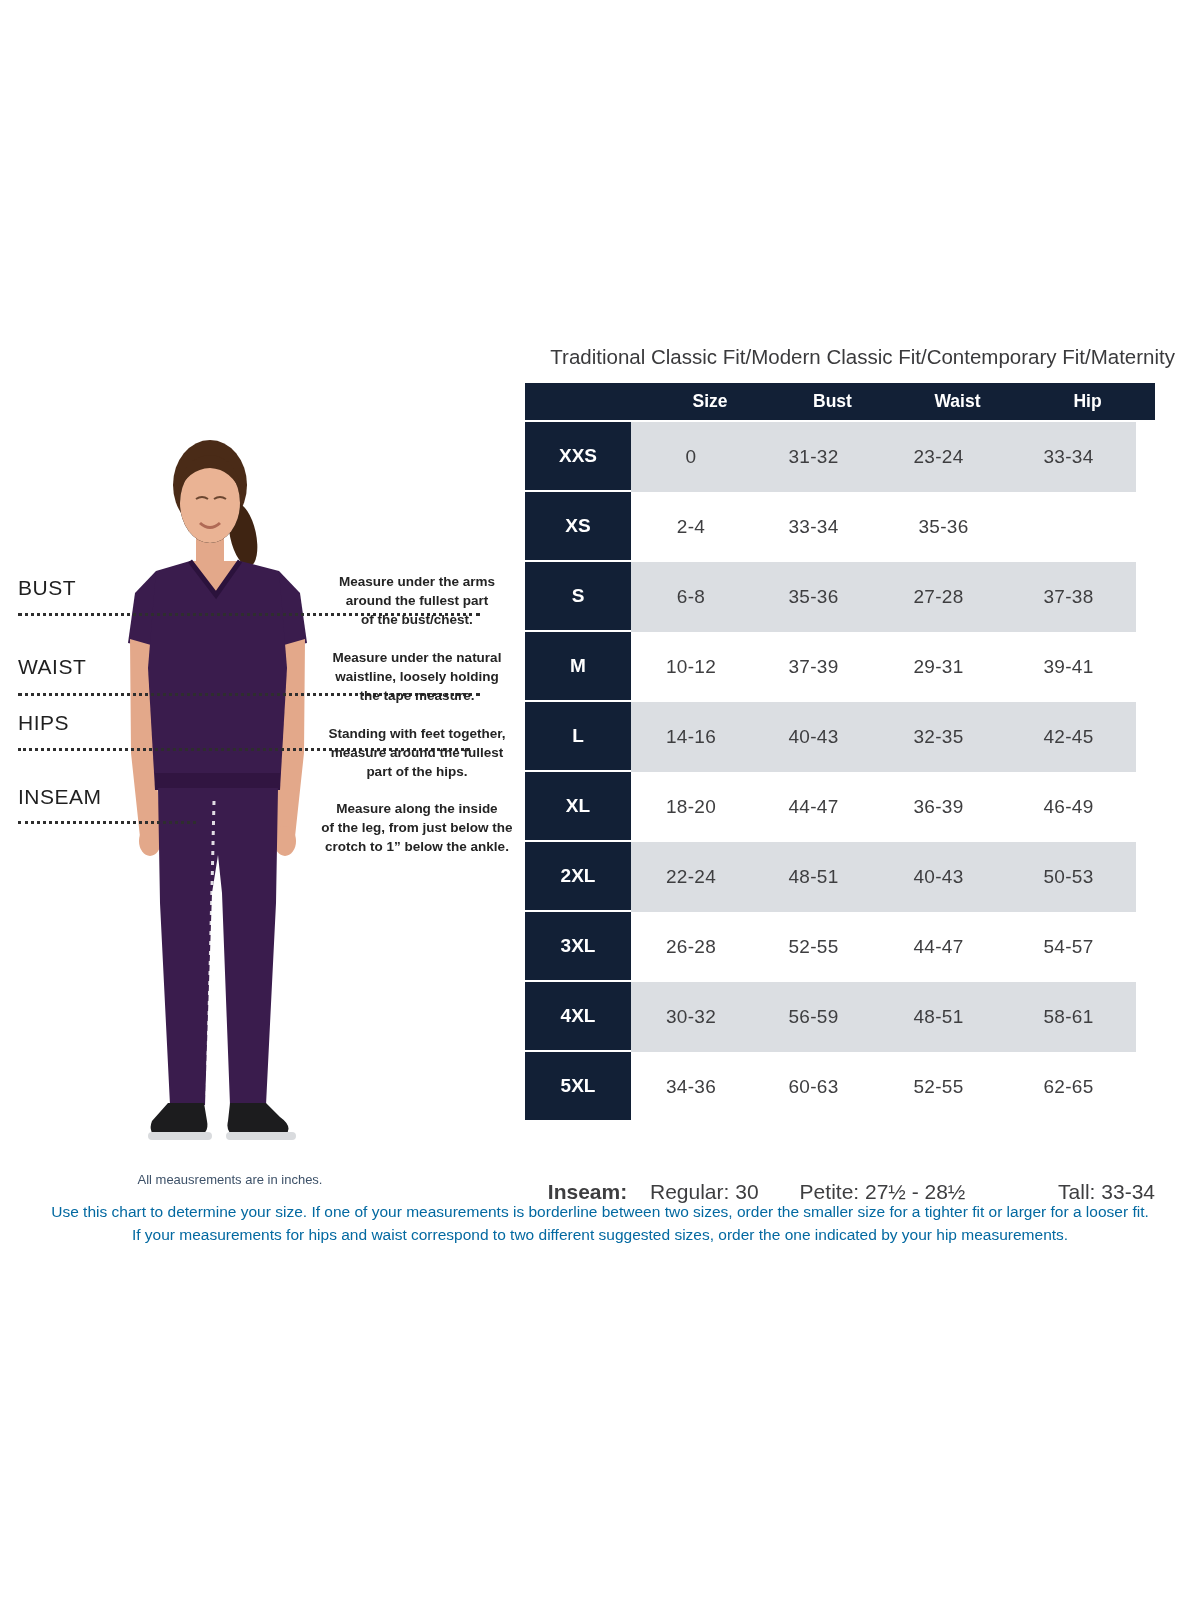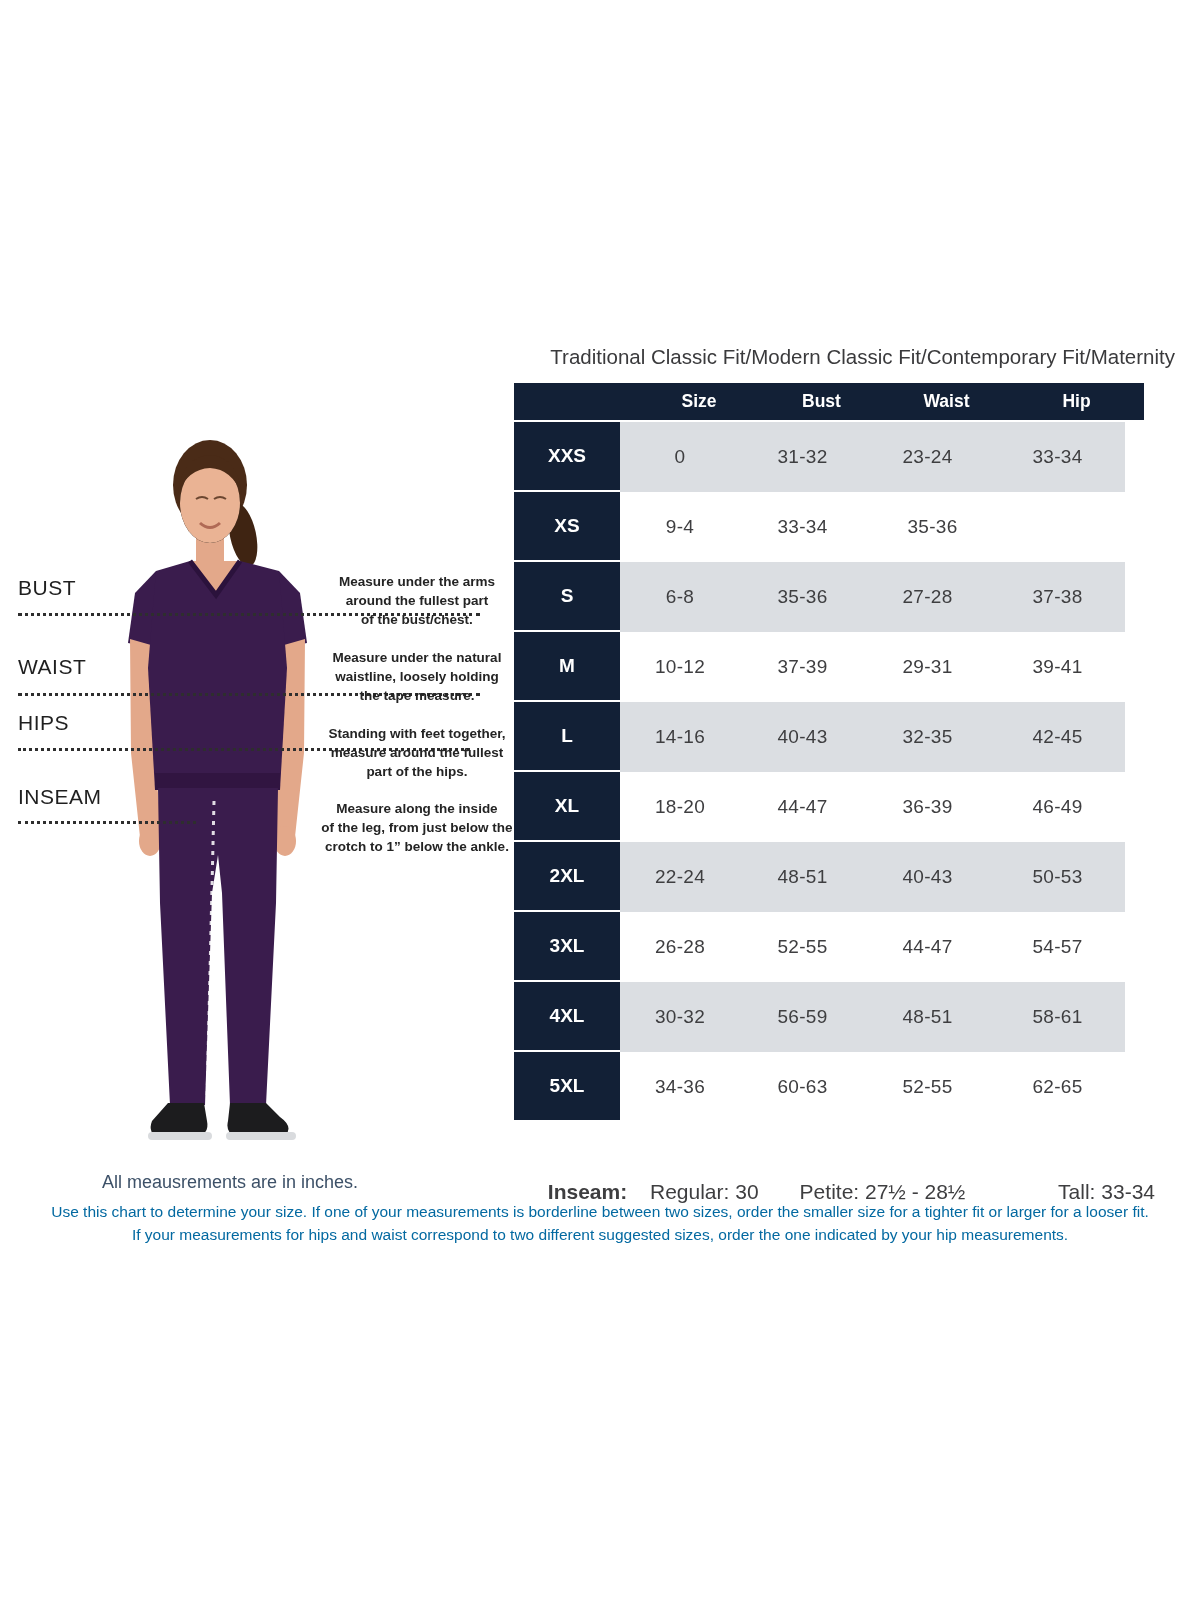--- a/index.html
+++ b/index.html
@@ -15,29 +15,29 @@
   }
   .dotted-line{
     height:0;border-top:3px dotted #2e2e2e;
   }
   .instruction{
     width:210px;text-align:center;font-weight:bold;font-size:13.5px;
     line-height:1.42;color:#242424;
   }
   .instruction div{white-space:nowrap;}
   .units-note{
-    width:340px;text-align:center;font-size:18px;color:#3d5168;
+    width:340px;text-align:center;font-size:13px;color:#3d5168;
   }
 
   
   .chart-title{
     left:505px;top:345px;width:670px;text-align:right;
     font-size:20.5px;color:#3a3a3c;white-space:nowrap;
   }
-  .size-table{left:514px;top:383px;width:630px;}
+  .size-table{left:525px;top:383px;width:630px;}
   .thead{display:flex;height:37px;background:#122036;border-bottom:2px solid #ffffff;}
   .thead .hc{display:flex;align-items:center;justify-content:center;
     color:#ffffff;font-weight:bold;font-size:17.5px;}
   .c0{width:125px;} .c1{width:120px;} .c2{width:125px;} .c3{width:125px;} .c4{width:135px;}
   .trow{display:flex;height:70px;background:#ffffff;}
   .trow.alt .vc{background:#dbdee2;}
   .size-cell{
     width:106px;background:#122036;color:#ffffff;font-weight:bold;font-size:19px;
     display:flex;align-items:center;justify-content:center;
     border-bottom:2px solid #ffffff;box-sizing:border-box;
@@ -151,21 +151,21 @@
 
   <div class="trow alt">
     <div class="size-cell">XXS</div>
     <div class="vc c1">0</div>
     <div class="vc c2">31-32</div>
     <div class="vc c3">23-24</div>
     <div class="vc c4">33-34</div>
   </div>
   <div class="trow">
     <div class="size-cell">XS</div>
-    <div class="vc c1">9-4</div>
+    <div class="vc c1">2-4</div>
     <div class="vc c2">33-34</div>
     <div class="vc c4">35-36</div>
   </div>
   <div class="trow alt">
     <div class="size-cell">S</div>
     <div class="vc c1">6-8</div>
     <div class="vc c2">35-36</div>
     <div class="vc c3">27-28</div>
     <div class="vc c4">37-38</div>
   </div>

